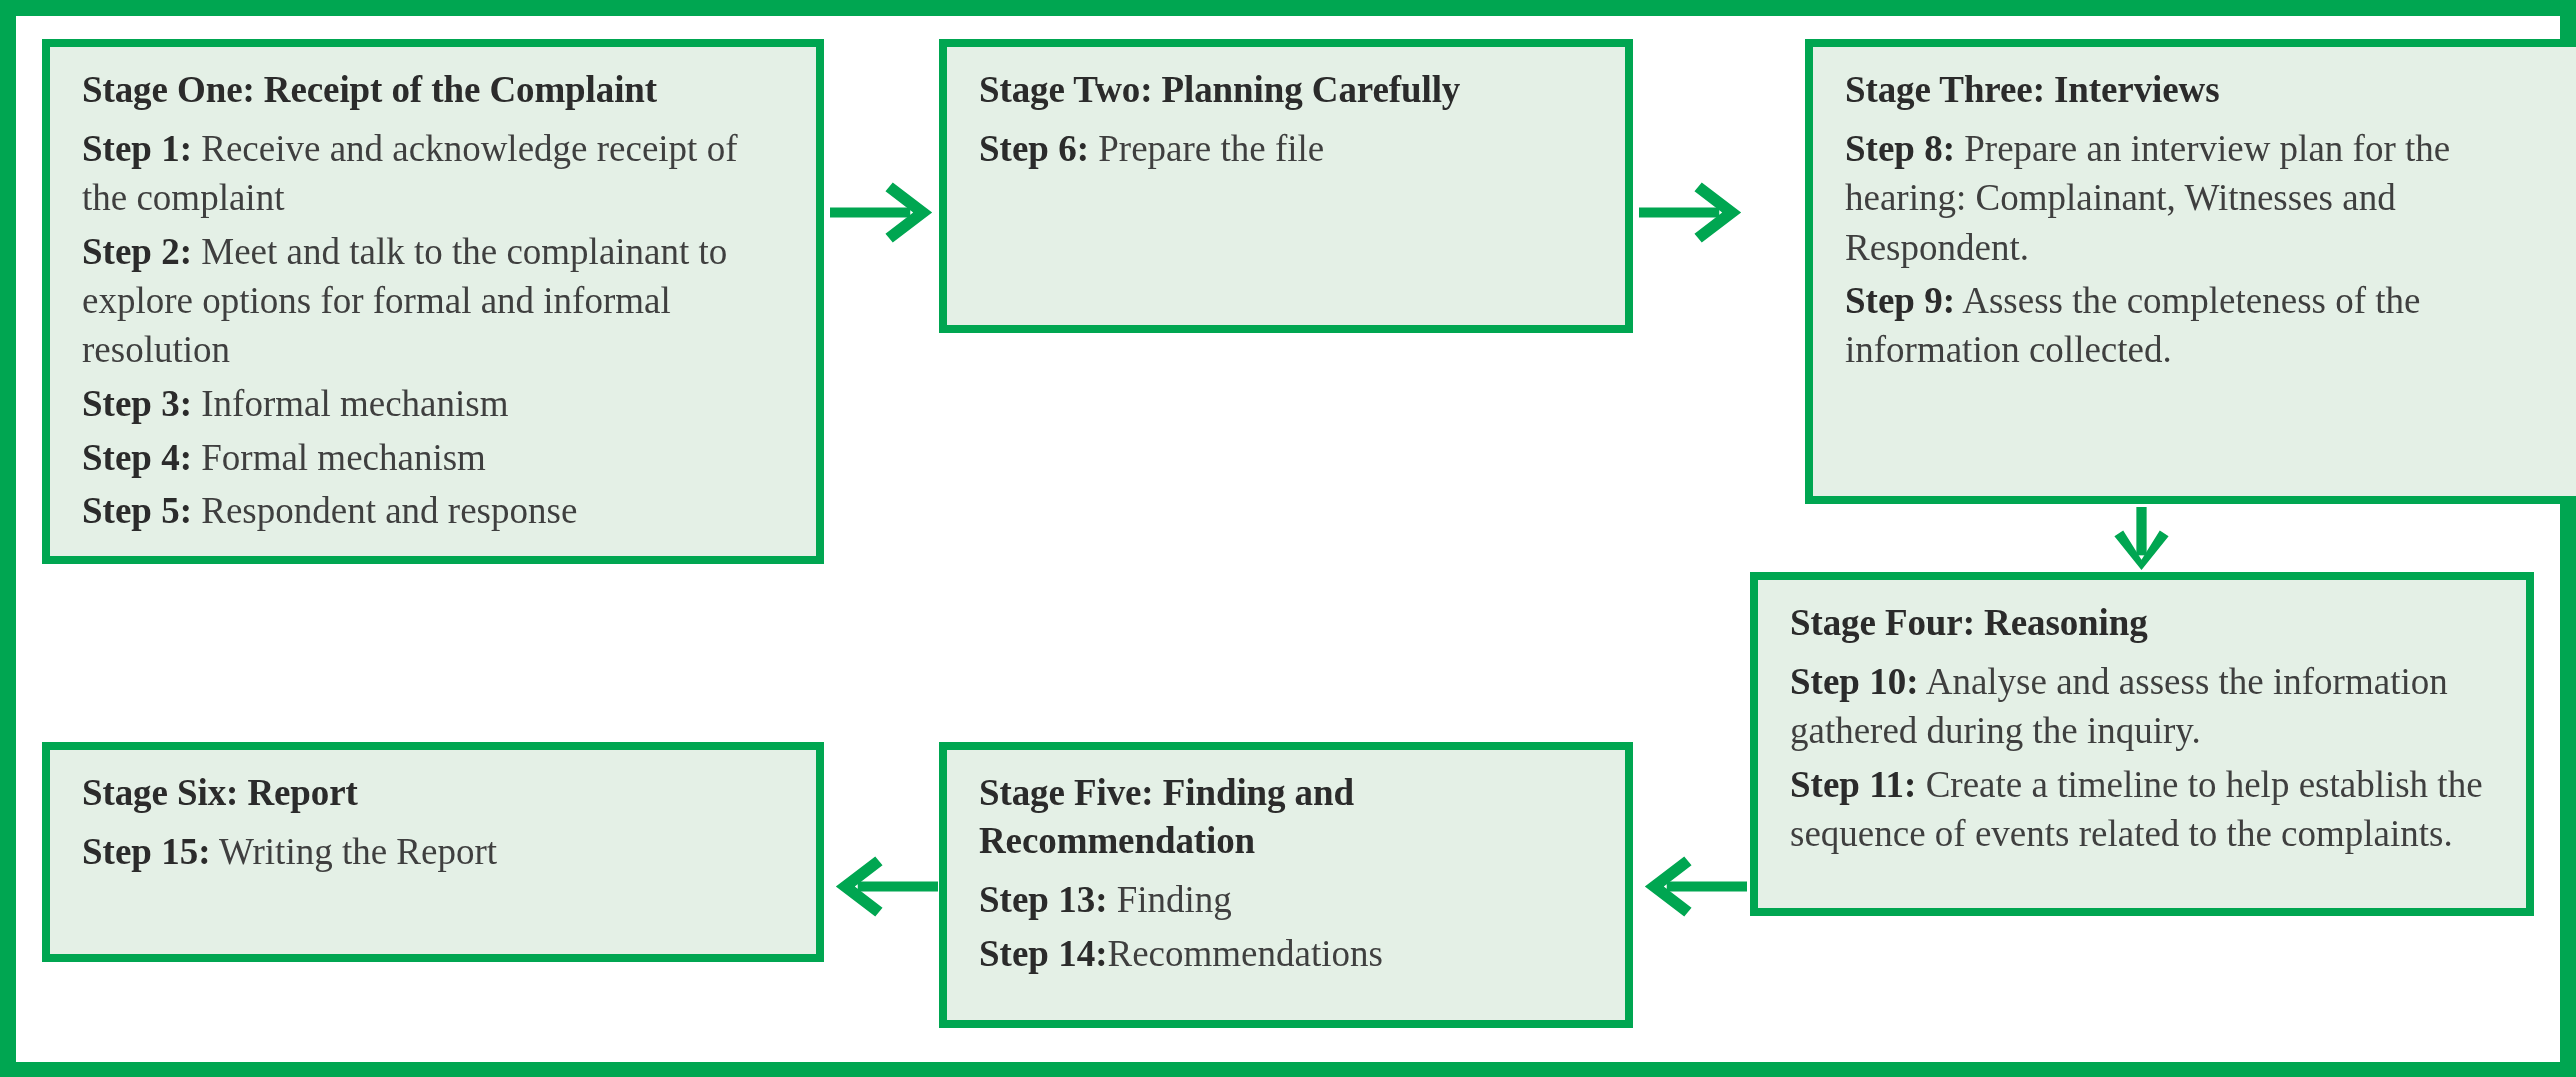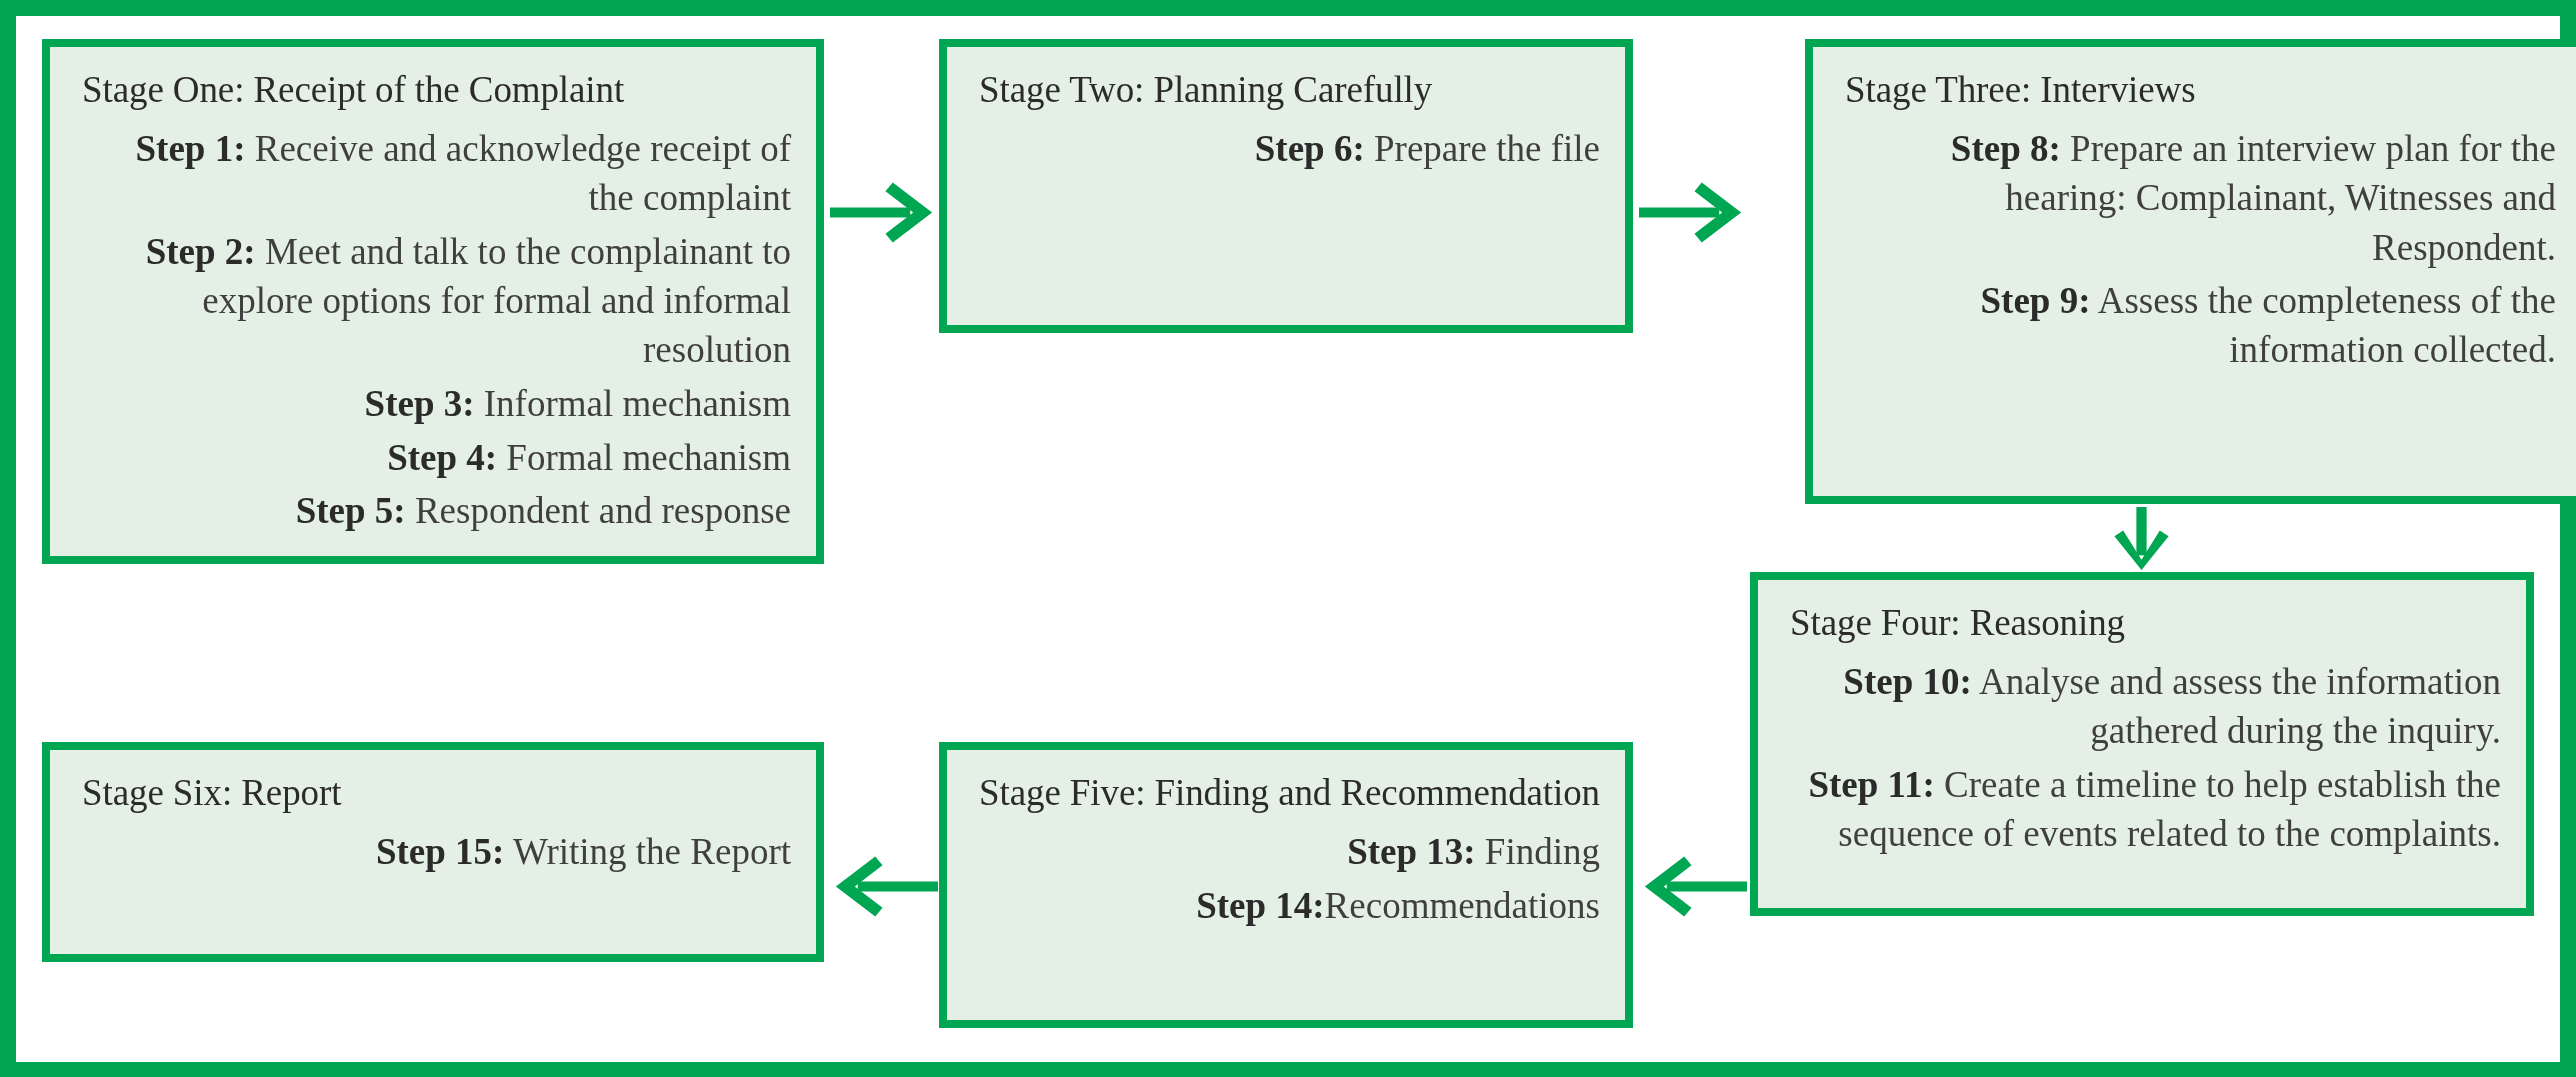--- a/index.html
+++ b/index.html
@@ -36,34 +36,33 @@
   
   .stage-box {
     position: absolute;
     box-sizing: border-box;
     background: #e4f0e6;
     border: 8px solid #00a651;
     padding: 19px 25px 19px 32px;
   }
 
   .stage-title {
-    font-weight: normal;
+    font-weight: bold;
     font-size: 37px;
     line-height: 1.30;
     color: #2b2b2b;
     margin: 0 0 10.2px 0;
     letter-spacing: -0.1px;
   }
 
   .step-line {
     font-size: 37px;
     line-height: 1.33;
     color: #3a3a3a;
     margin: 0 0 4.4px 0;
-    text-align: right;
   }
   .step-line:last-child { margin-bottom: 0; }
 
   .step-label {
     font-weight: bold;
     color: #2b2b2b;
   }
   .step-text {
     font-weight: normal;
     color: #3f3f3f;

